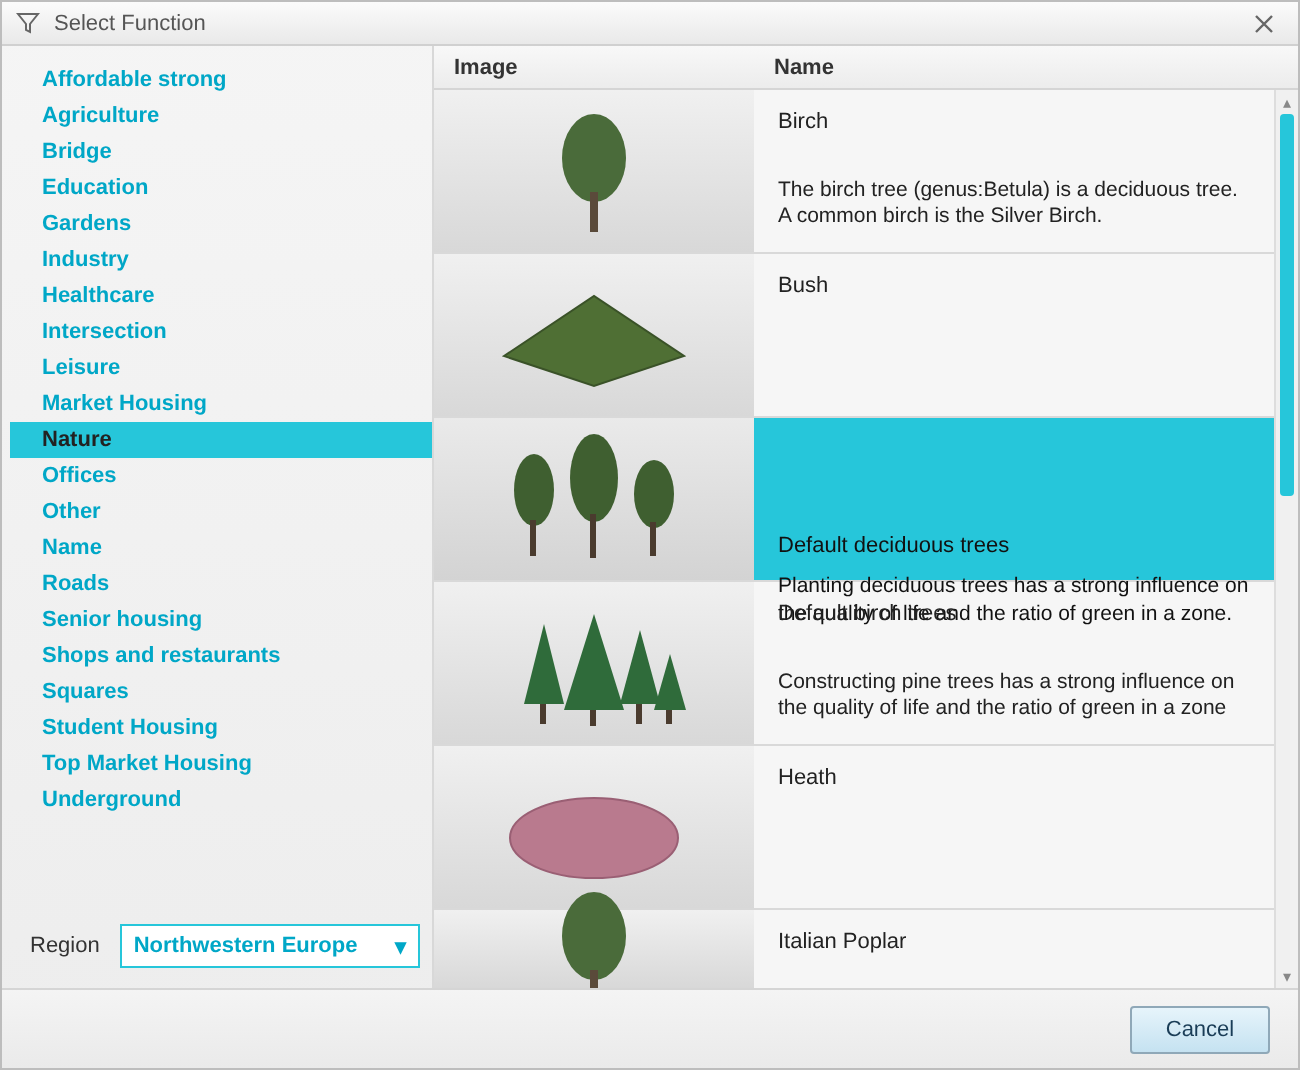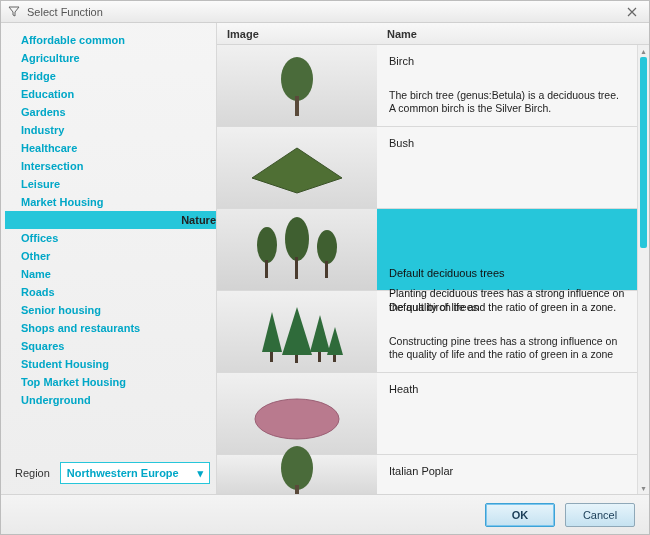--- a/index.html
+++ b/index.html
@@ -8,21 +8,21 @@
   .titlebar { height: 22px; display: flex; align-items: center; padding: 0 6px; border-bottom: 1px solid #d0d0d0; background: linear-gradient(#fbfbfb,#e9e9e9); }
   .titlebar .icon { width: 14px; height: 14px; margin-right: 6px; display:flex; align-items:center; justify-content:center; }
   .titlebar .title { color: #555; font-size: 11px; }
   .titlebar .spacer { flex: 1; }
   .titlebar .close { width: 22px; height: 18px; display:flex; align-items:center; justify-content:center; cursor:pointer; }
   .body { flex: 1; display: flex; flex-direction: column; }
   .content { flex: 1; display: flex; overflow: hidden; }
   .sidebar { width: 215px; padding: 8px 0 8px 4px; display: flex; flex-direction: column; justify-content: space-between; }
   .catlist { overflow-y: auto; }
   .cat { padding: 3px 0 3px 16px; color: #00a7c7; cursor: pointer; font-size: 11px; font-weight: bold; }
-  .cat.selected { background: #26c6da; color: #222; font-weight: bold; text-align: right; }
+  .cat.selected { background: #26c6da; color: #222; font-weight: bold; }
   .region-row { display: flex; align-items: center; gap: 10px; padding: 8px 6px 2px 10px; }
   .region-row label { color: #333; font-size: 11px; }
   .region-select { flex:1; height: 22px; border: 1px solid #26c6da; background: #fff; color: #00a7c7; display:flex; align-items:center; justify-content:space-between; padding: 0 6px; cursor:pointer; font-weight:bold; font-size:11px; }
   .region-select .chev { color:#00a7c7; }
   .main { flex: 1; display: flex; flex-direction: column; border-left: 1px solid #d8d8d8; background: #f6f6f6; }
   .headerrow { display: flex; align-items: center; height: 22px; border-bottom: 1px solid #d5d5d5; background: linear-gradient(#f8f8f8,#ececec); font-weight: bold; font-size: 11px; color: #333; }
   .headerrow .h-img { width: 160px; padding-left: 10px; }
   .headerrow .h-name { flex:1; padding-left: 10px; }
   .listwrap { flex:1; position: relative; overflow: hidden; }
   .list { position:absolute; top:0; left:0; right:12px; bottom:0; overflow:hidden; }
@@ -63,21 +63,21 @@
           <path d="M1 1l8 8M9 1l-8 8" stroke="#666" stroke-width="1.2"></path>
         </svg>
     </span>
   </div>
 
   <div class="body">
     <div class="content">
 
       <div class="sidebar">
         <div class="catlist" id="catlist">
-            <div class="cat">Affordable common</div>
+            <div class="cat">Affordable strong</div>
             <div class="cat">Agriculture</div>
             <div class="cat">Bridge</div>
             <div class="cat">Education</div>
             <div class="cat">Gardens</div>
             <div class="cat">Industry</div>
             <div class="cat">Healthcare</div>
             <div class="cat">Intersection</div>
             <div class="cat">Leisure</div>
             <div class="cat">Market Housing</div>
             <div class="cat selected">Nature</div>
@@ -202,21 +202,18 @@
               <div class="thumb"></div>
             </div>
             <div class="arrow bottom">▾</div>
           </div>
         </div>
       </div>
 
     </div>
 
     <div class="footer">
-      <div class="btn primary">
-          <span>OK</span>
-        </div>
       <div class="btn">
           <span>Cancel</span>
         </div>
     </div>
   </div>
 </div>
 
 </body></html>

